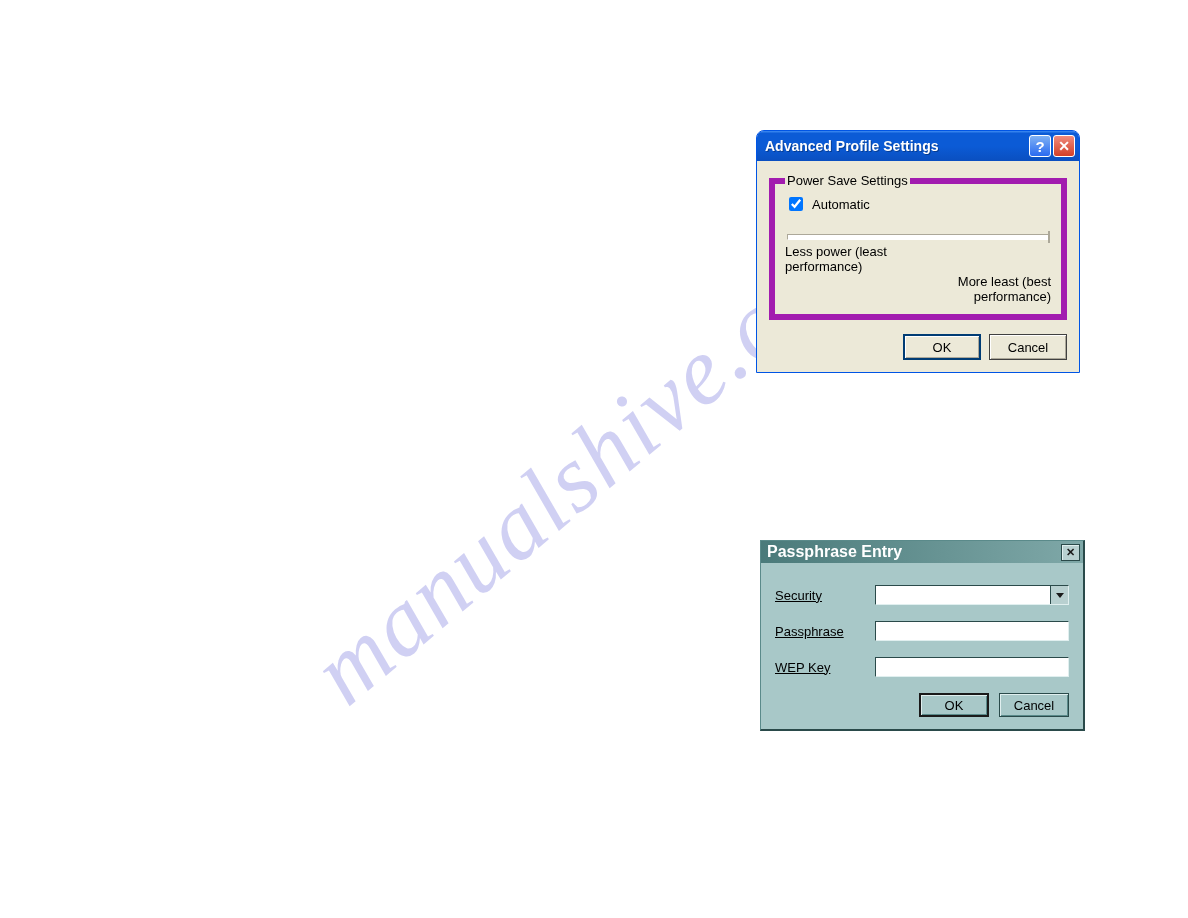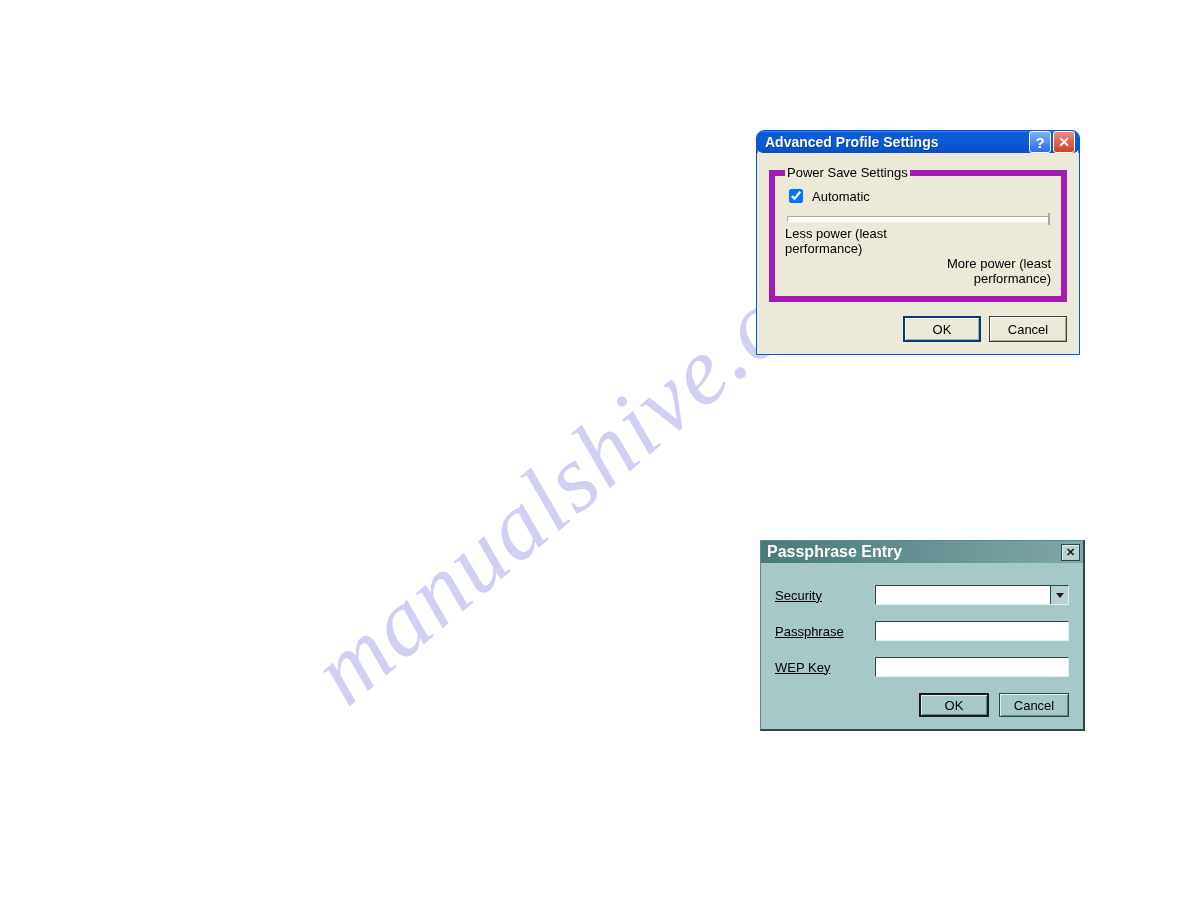--- a/index.html
+++ b/index.html
@@ -31,27 +31,26 @@
   position: absolute;
   left: 756px;
   top: 130px;
   width: 322px;
   border: 1px solid #0055e5;
   border-radius: 8px 8px 0 0;
   overflow: hidden;
   box-shadow: 0 0 0 1px #2a6af1 inset;
 }
 .dialog-xp .titlebar {
-  height: 22px;
+  height: 30px;
   background: linear-gradient(to bottom, #3f8cf3 0%, #0b5bd6 8%, #0b5bd6 50%, #0a4fc0 100%);
   display: flex;
   align-items: center;
   padding: 0 4px 0 8px;
   position: relative;
-  border-radius: 6px;
 }
 .dialog-xp .titlebar .title {
   color: #fff;
   font-weight: bold;
   font-size: 14px;
   flex: 1;
   text-shadow: 1px 1px 0 rgba(0,0,0,.3);
 }
 .xp-btn {
   width: 22px;
@@ -89,21 +88,21 @@
 fieldset.groupbox legend {
   font-size: 13px;
   color: #000;
   padding: 0 2px;
 }
 .chk-row {
   display: flex;
   align-items: center;
   gap: 6px;
   font-size: 13px;
-  margin-bottom: 10px;
+  margin-bottom: 20px;
 }
 .chk-row input { width: 14px; height: 14px; }
 .slider-track {
   height: 4px;
   background: #fff;
   border: 1px solid #aca899;
   border-bottom-color: #fff;
   border-right-color: #fff;
   margin: 6px 2px 4px;
   position: relative;
@@ -271,21 +270,21 @@
       </label>
       <div class="slider-track">
         <div class="notch"></div>
       </div>
       <div class="slider-labels">
         <div>
           <span>Less power (least</span><br>
           <span>performance)</span>
         </div>
         <div class="right">
-          <span>More power (least</span><br>
+          <span>More least (best</span><br>
           <span>performance)</span>
         </div>
       </div>
     </fieldset>
     <div class="btn-row">
       <button class="win-btn default">OK</button>
       <button class="win-btn">Cancel</button>
     </div>
   </div>
 </div>

